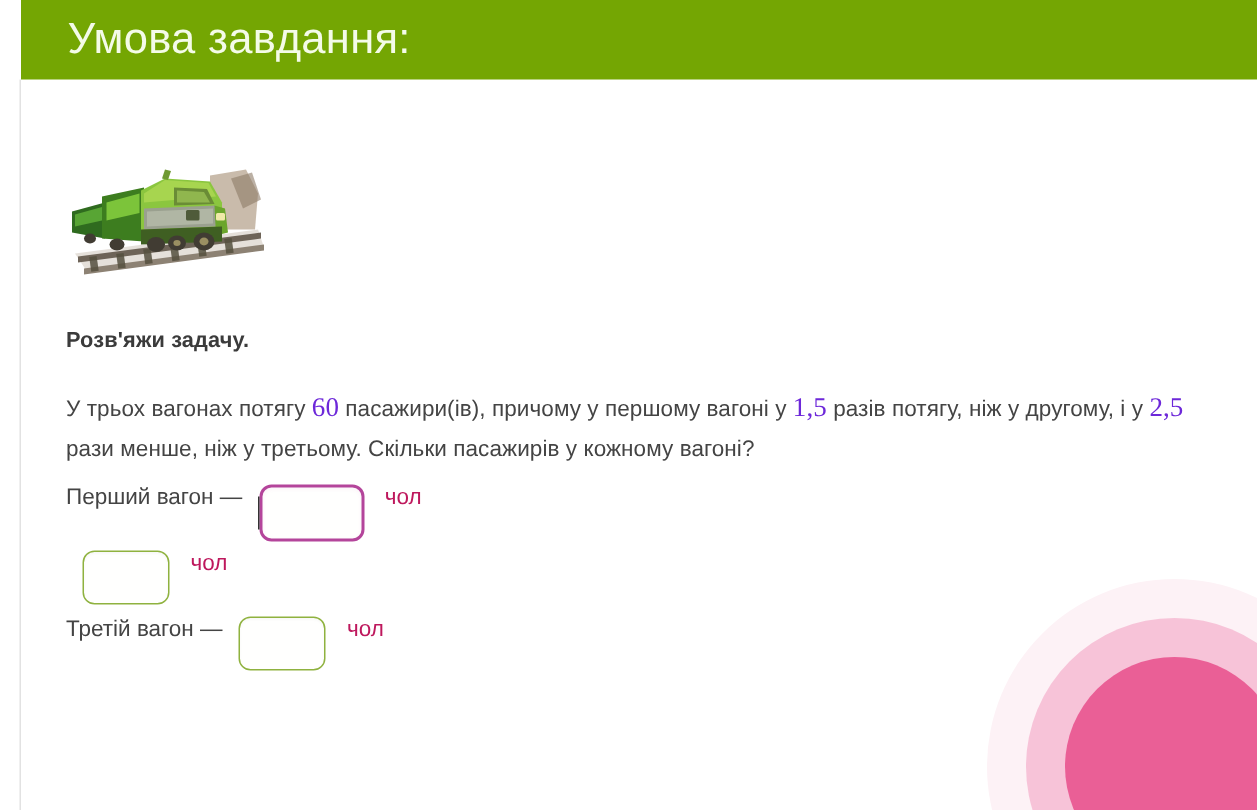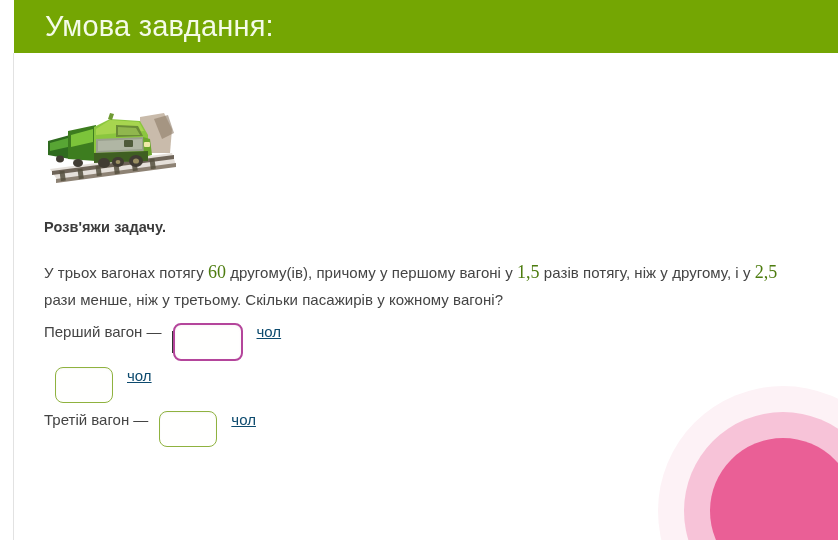--- a/index.html
+++ b/index.html
@@ -119,21 +119,21 @@
   .task-body {
     margin-top: 24px;
     font-size: 15px;
     color: #444444;
     line-height: 27px;
     max-width: 780px;
     letter-spacing: 0.05px;
   }
   .num {
     font-family: "Liberation Serif", "DejaVu Serif", serif;
-    color: #4d7c0f;
+    color: #6d28d9;
     font-size: 18px;
     line-height: 1;
   }
 
   
   .answer-label {
     margin-top: 29px;
     font-size: 15px;
     color: #444444;
   }
@@ -143,23 +143,22 @@
     margin-top: 10px;
     height: 34px;
   }
   .answer-row .rlabel {
     font-size: 15px;
     color: #444444;
     white-space: nowrap;
   }
   .answer-row .unit {
     font-size: 15px;
-    color: #0c4a6e;
+    color: #be185d;
     margin-left: 14px;
-    text-decoration: underline;
   }
 
   .ansbox {
     border-radius: 8px;
     background: #fffffe;
     outline: none;
     margin-left: 11px;
     font-family: "Liberation Sans", "DejaVu Sans", sans-serif;
     font-size: 15px;
     color: #333;
@@ -265,21 +264,21 @@
           <ellipse cx="74" cy="53" rx="2.4" ry="2"></ellipse>
         </g>
 
         <path d="M64 10 L66 4 L70 5 L68 11 Z" fill="#6f9a33"></path>
       </svg>
     </div>
 
     <div class="task-heading">Розв'яжи задачу.</div>
 
     <div class="task-body">
-      <span>У трьох вагонах потягу </span><span class="num">60</span><span> другому(ів), причому у першому вагоні у </span><span class="num">1,5</span><span> разів потягу, ніж у другому, і у </span><span class="num">2,5</span><span> рази менше, ніж у третьому. Скільки пасажирів у кожному вагоні?</span>
+      <span>У трьох вагонах потягу </span><span class="num">60</span><span> пасажири(ів), причому у першому вагоні у </span><span class="num">1,5</span><span> разів потягу, ніж у другому, і у </span><span class="num">2,5</span><span> рази менше, ніж у третьому. Скільки пасажирів у кожному вагоні?</span>
     </div>
 
 
     <div class="answer-row">
       <span class="rlabel">Перший вагон —</span>
       <span class="caret-wrap">
         <input class="ansbox focused" type="text" value="" style="">
         <span class="caret"></span>
       </span>
       <span class="unit">чол</span>

